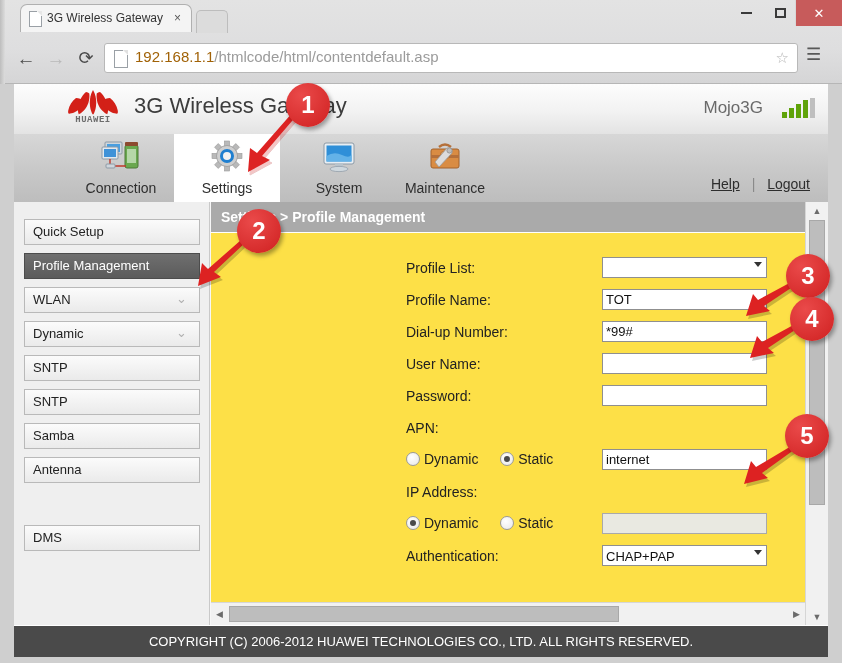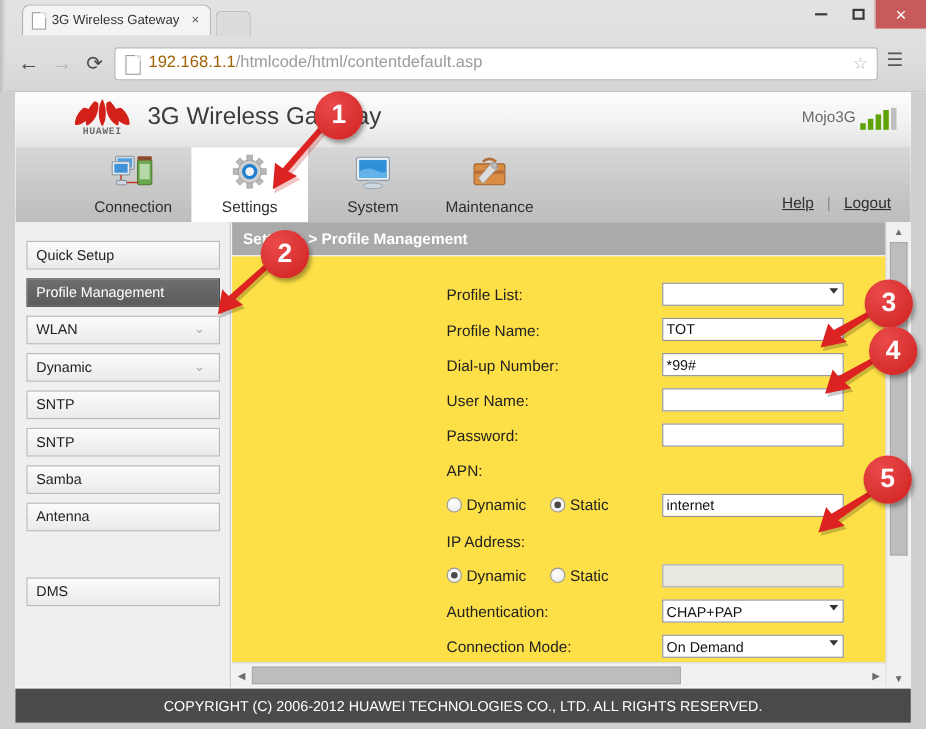--- a/index.html
+++ b/index.html
@@ -123,21 +123,21 @@
   .hw-logo { position:absolute; left:48px; top:4px; width:62px; height:42px; }
   .hw-mark { position:absolute; left:6px; top:1px; width:50px; height:26px; }
   .hw-word {
     position:absolute; left:0; top:27px; width:62px; text-align:center;
     font-size:9px; font-weight:bold; color:#6d6d6d; letter-spacing:.5px;font-family:Liberation Mono, monospace;
   }
   .rt-title {
     position:absolute; left:120px; top:9px; font-size:22px; color:#3c3c3c;
   }
   .rt-device {
-    position:absolute; right:50px; top:14px; font-size:14px; color:#6a6a6a;
+    position:absolute; right:65px; top:14px; font-size:17px; color:#6a6a6a;
   }
   .sig { position:absolute; right:12px; top:14px; width:34px; height:20px; }
   .sig i {
     position:absolute; bottom:0; width:5px; display:block; background:#5fa309;
   }
   .sig i:nth-child(1){ left:0;  height:6px;  }
   .sig i:nth-child(2){ left:7px; height:10px; }
   .sig i:nth-child(3){ left:14px;height:14px; }
   .sig i:nth-child(4){ left:21px;height:18px; }
   .sig i:nth-child(5){ left:28px;height:20px; background:#bfbfbf; }
@@ -522,29 +522,20 @@
           <div class="frow" style="top:312px">
             <span class="flabel">Authentication:</span>
             <span class="fctl">
               <span class="fselect" style="display:inline-block">
                 <span>CHAP+PAP</span>
                 <span class="arr"></span>
               </span>
             </span>
           </div>
 
-          <div class="frow" style="top:344px">
-            <span class="flabel">Connection Mode:</span>
-            <span class="fctl">
-              <span class="fselect" style="display:inline-block">
-                <span>On Demand</span>
-                <span class="arr"></span>
-              </span>
-            </span>
-          </div>
 
         </div>
       </div>
     </div>
 
     <div class="vscroll">
       <div class="arrw up">▲</div>
       <div class="thumb"></div>
       <div class="arrw dn">▼</div>
     </div>

